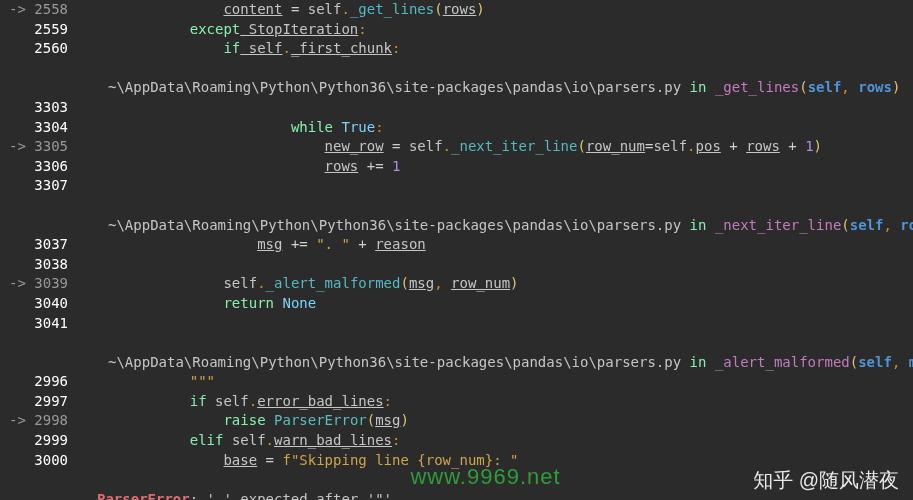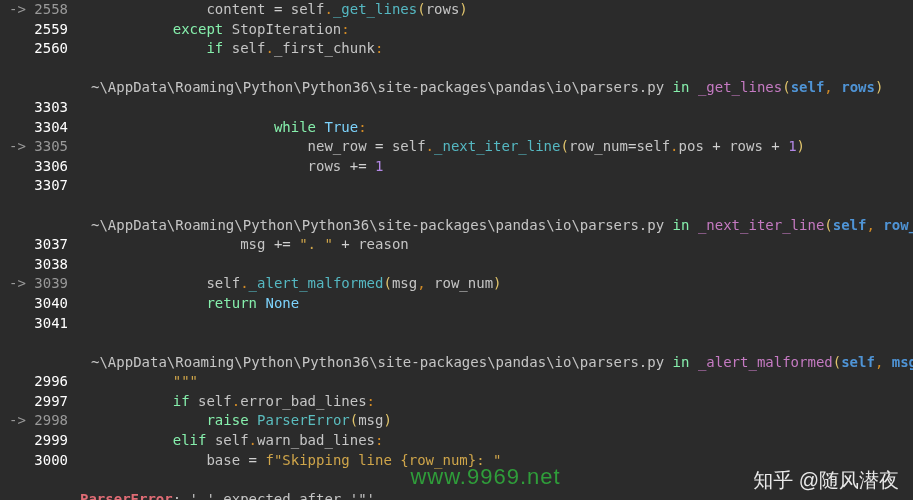--- a/index.html
+++ b/index.html
@@ -9,35 +9,35 @@
     font-size: 14px;
     line-height: 1.4;
     color: #c5c5c5;
     width: 913px;
     height: 500px;
     overflow: hidden;
     position: relative;
     padding: 0;
   }
   .trace { white-space: pre; }
-  .line { display: flex; }
+  .line { display: flex; gap: 17px; }
   .gutter {
     width: 80px;
     text-align: right;
     padding-right: 12px;
     flex-shrink: 0;
   }
   .arrow { color: #999; }
   .lno-a { color: #ffffff; } 
   .lno-b { color: #999; }   
   .code { flex: 1; }
   .kw { color: #86efac; }       
   .fn { color: #55b8c2; }       
   .fnmag { color: #c57ac2; }    
-  .name { color: #c5c5c5; }     
+  .name { color: #c5c5c5; text-decoration: underline; }     
   .param { color: #4f94d6; font-weight: bold; } 
   .num { color: #b388e6; }      
   .str { color: #cfa54a; }      
   .strf { color: #cfa54a; }
   .op { color: #d0d0d0; }
   .punct { color: #d28b26; }    
   .punctY { color: #e0c46c; }   
   .self { color: #c5c5c5; }
   .const { color: #7dd3fc; }
   .exc { color: #5bbdbf; }      

